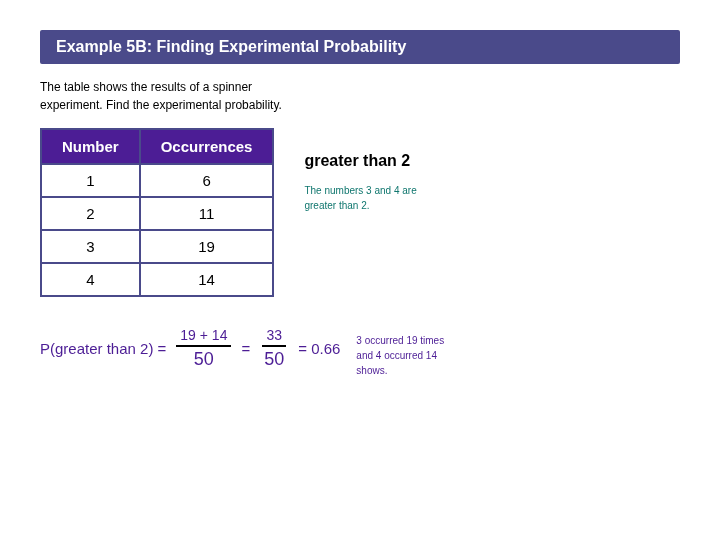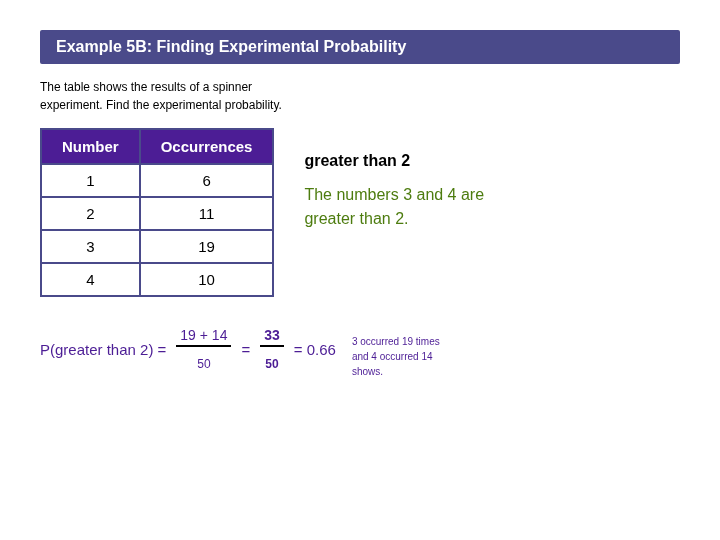--- a/index.html
+++ b/index.html
@@ -68,22 +68,22 @@
       flex-direction: column;
       gap: 10px;
     }
     .spinning-label {
       font-size: 16px;
       font-weight: bold;
       color: #000;
       line-height: 1.4;
     }
     .numbers-note {
-      font-size: 16px;
-      color: #4d7c0f;
+      font-size: 10px;
+      color: #0f766e;
       line-height: 1.5;
     }
     .formula-row {
       display: flex;
       flex-direction: row;
       align-items: flex-end;
       gap: 16px;
       margin-top: 8px;
     }
     .formula-area {
@@ -91,33 +91,33 @@
       flex-direction: row;
       align-items: center;
       gap: 4px;
       font-size: 15px;
       color: #4c1d95;
     }
     .fraction {
       display: inline-flex;
       flex-direction: column;
       align-items: center;
-      gap: 8px;
+      gap: 0px;
       vertical-align: middle;
       margin: 0 2px;
     }
     .fraction .numerator {
       border-bottom: 2px solid #000;
       padding: 0 4px 2px 4px;
       font-size: 14px;
       text-align: center;
     }
     .fraction .denominator {
       padding: 2px 4px 0 4px;
-      font-size: 12px;
+      font-size: 18px;
       text-align: right;
     }
     .italic-note {
       color: #4c1d95;
       font-size: 10px;
       line-height: 1.5;
       flex: 1;
     }
   </style>
 </head>
@@ -151,21 +151,21 @@
             <tr>
               <td>2</td>
               <td>11</td>
             </tr>
             <tr>
               <td>3</td>
               <td>19</td>
             </tr>
             <tr>
               <td>4</td>
-              <td>10</td>
+              <td>14</td>
             </tr>
           </tbody>
       </table>
     </div>
 
     <div class="side-text">
       <div class="spinning-label">
         <br>
         <span>greater than 2</span>
       </div>
@@ -179,21 +179,21 @@
   <div class="formula-row">
     <div class="formula-area">
       <span>P(greater than 2) =</span>
       <span style="margin: 0 4px;">
         <span class="fraction">
           <span class="numerator">19 + 14</span>
           <span class="denominator">50</span>
         </span>
       </span>
       <span>=</span>
-      <span style="margin: 8px 4px; font-weight: bold;">
+      <span style="margin: 8px 4px;">
         <span class="fraction">
           <span class="numerator">33</span>
           <span class="denominator">50</span>
         </span>
       </span>
       <span>= 0.66</span>
     </div>
     <div class="italic-note">
       <span>3 occurred 19 times</span><br>
       <span>and 4 occurred 14</span><br>

